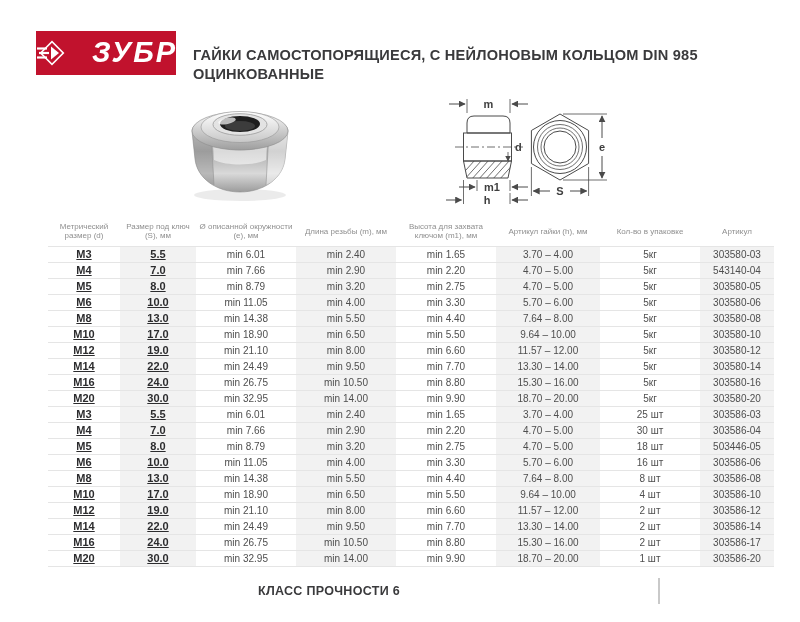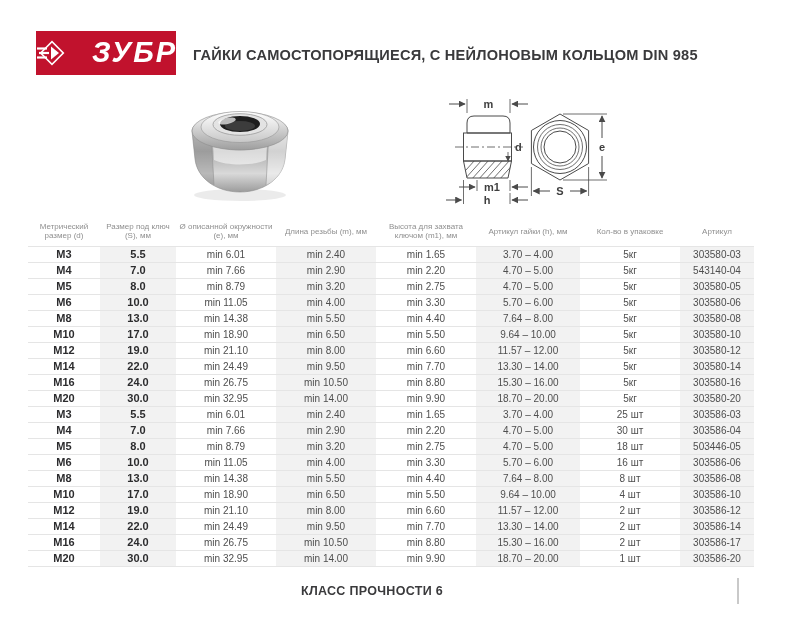--- a/index.html
+++ b/index.html
@@ -9,29 +9,29 @@
           display:flex; align-items:center; justify-content:center; gap:23px;margin-top:8px; }
   .logo-text { color:#fff; font-weight:bold; font-style:italic; font-size:29px; letter-spacing:2px; line-height:1; padding-bottom:2px; }
 
   .title { position:absolute; left:193px; top:30px; font-size:14.6px; font-weight:bold;
            color:#3a3a3c; line-height:19px; letter-spacing:0.2px; width:580px;margin-top:16px; }
 
   .photo { position:absolute; left:183px; top:90px; }
   .diagram { position:absolute; left:435px; top:86px; }
   .dim-label { font-size:11px; font-weight:bold; fill:#3f3f3f; }
 
-  .spec-table { position:absolute; left:28px; top:219px; width:726px; border-collapse:collapse; table-layout:fixed; }
+  .spec-table { position:absolute; left:48px; top:219px; width:726px; border-collapse:collapse; table-layout:fixed; }
   .spec-table th { font-size:8px; font-weight:normal; color:#8f8f8f; text-align:center; padding:3px 2px 6px; line-height:9px; }
   .spec-table td { font-size:10px; color:#4e4e4e; text-align:center; height:15.3px; line-height:15px;
                    border-top:1px solid #e5e5e5; padding:0; white-space:nowrap; }
   .spec-table tbody tr:last-child td { border-bottom:1px solid #e5e5e5; }
   .spec-table td:nth-child(2n) { background:#f2f2f2; }
-  .spec-table td:nth-child(1), .spec-table td:nth-child(2) { font-weight:bold; font-size:11px; color:#2c2c2e; }
-
-  .footer { position:absolute; left:7px; top:574px; width:732px; height:34px; display:flex; align-items:center;justify-content:space-between; }
+  .spec-table td:nth-child(1), .spec-table td:nth-child(2) { font-weight:bold; font-size:11px; color:#2c2c2e;text-decoration:underline; }
+
+  .footer { position:absolute; left:0; top:574px; width:660px; height:34px; display:flex; align-items:center;justify-content:space-between; }
   .footer-cell { flex:1; text-align:center; font-weight:bold; font-size:12.5px; color:#3a3a3c; letter-spacing:0.3px; }
   .footer-divider { width:1px; height:26px; background:#c9c9c9; }
 </style>
 </head>
 <body>
 
 <div class="logo">
   <span style="display:inline-block;line-height:0;">
     <svg width="34" height="34" viewBox="0 0 34 34">
       <rect x="9" y="9" width="16" height="16" transform="rotate(45 17 17)" fill="none" stroke="#fff" stroke-width="1.6"></rect>
@@ -39,20 +39,21 @@
       <line x1="4" y1="17" x2="14" y2="17" stroke="#fff" stroke-width="2.2"></line>
       <line x1="2" y1="21.5" x2="12" y2="21.5" stroke="#fff" stroke-width="2.2"></line>
       <path d="M16,10.5 L24,17 L16,23.5 Z" fill="#fff"></path>
     </svg>
   </span>
   <span class="logo-text">ЗУБР</span>
 </div>
 
 <div class="title">
   <div>ГАЙКИ САМОСТОПОРЯЩИЕСЯ, С НЕЙЛОНОВЫМ КОЛЬЦОМ DIN 985</div>
+  <div>ОЦИНКОВАННЫЕ</div>
 </div>
 
 <div class="photo">
   <svg width="114" height="116" viewBox="0 0 114 116">
     <defs>
       <linearGradient id="bodyGrad" x1="0" y1="0" x2="0" y2="1">
         <stop offset="0" stop-color="#ededed"></stop>
           <stop offset="0.45" stop-color="#adadad"></stop>
         <stop offset="0.75" stop-color="#d9d9d9"></stop>
           <stop offset="1" stop-color="#9c9c9c"></stop>

